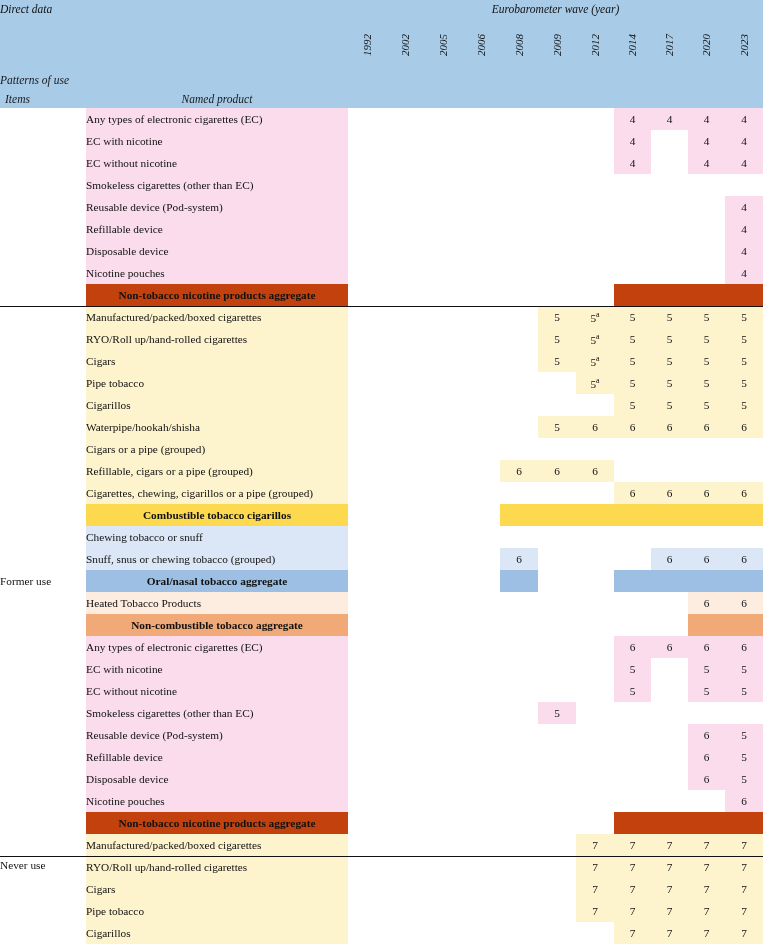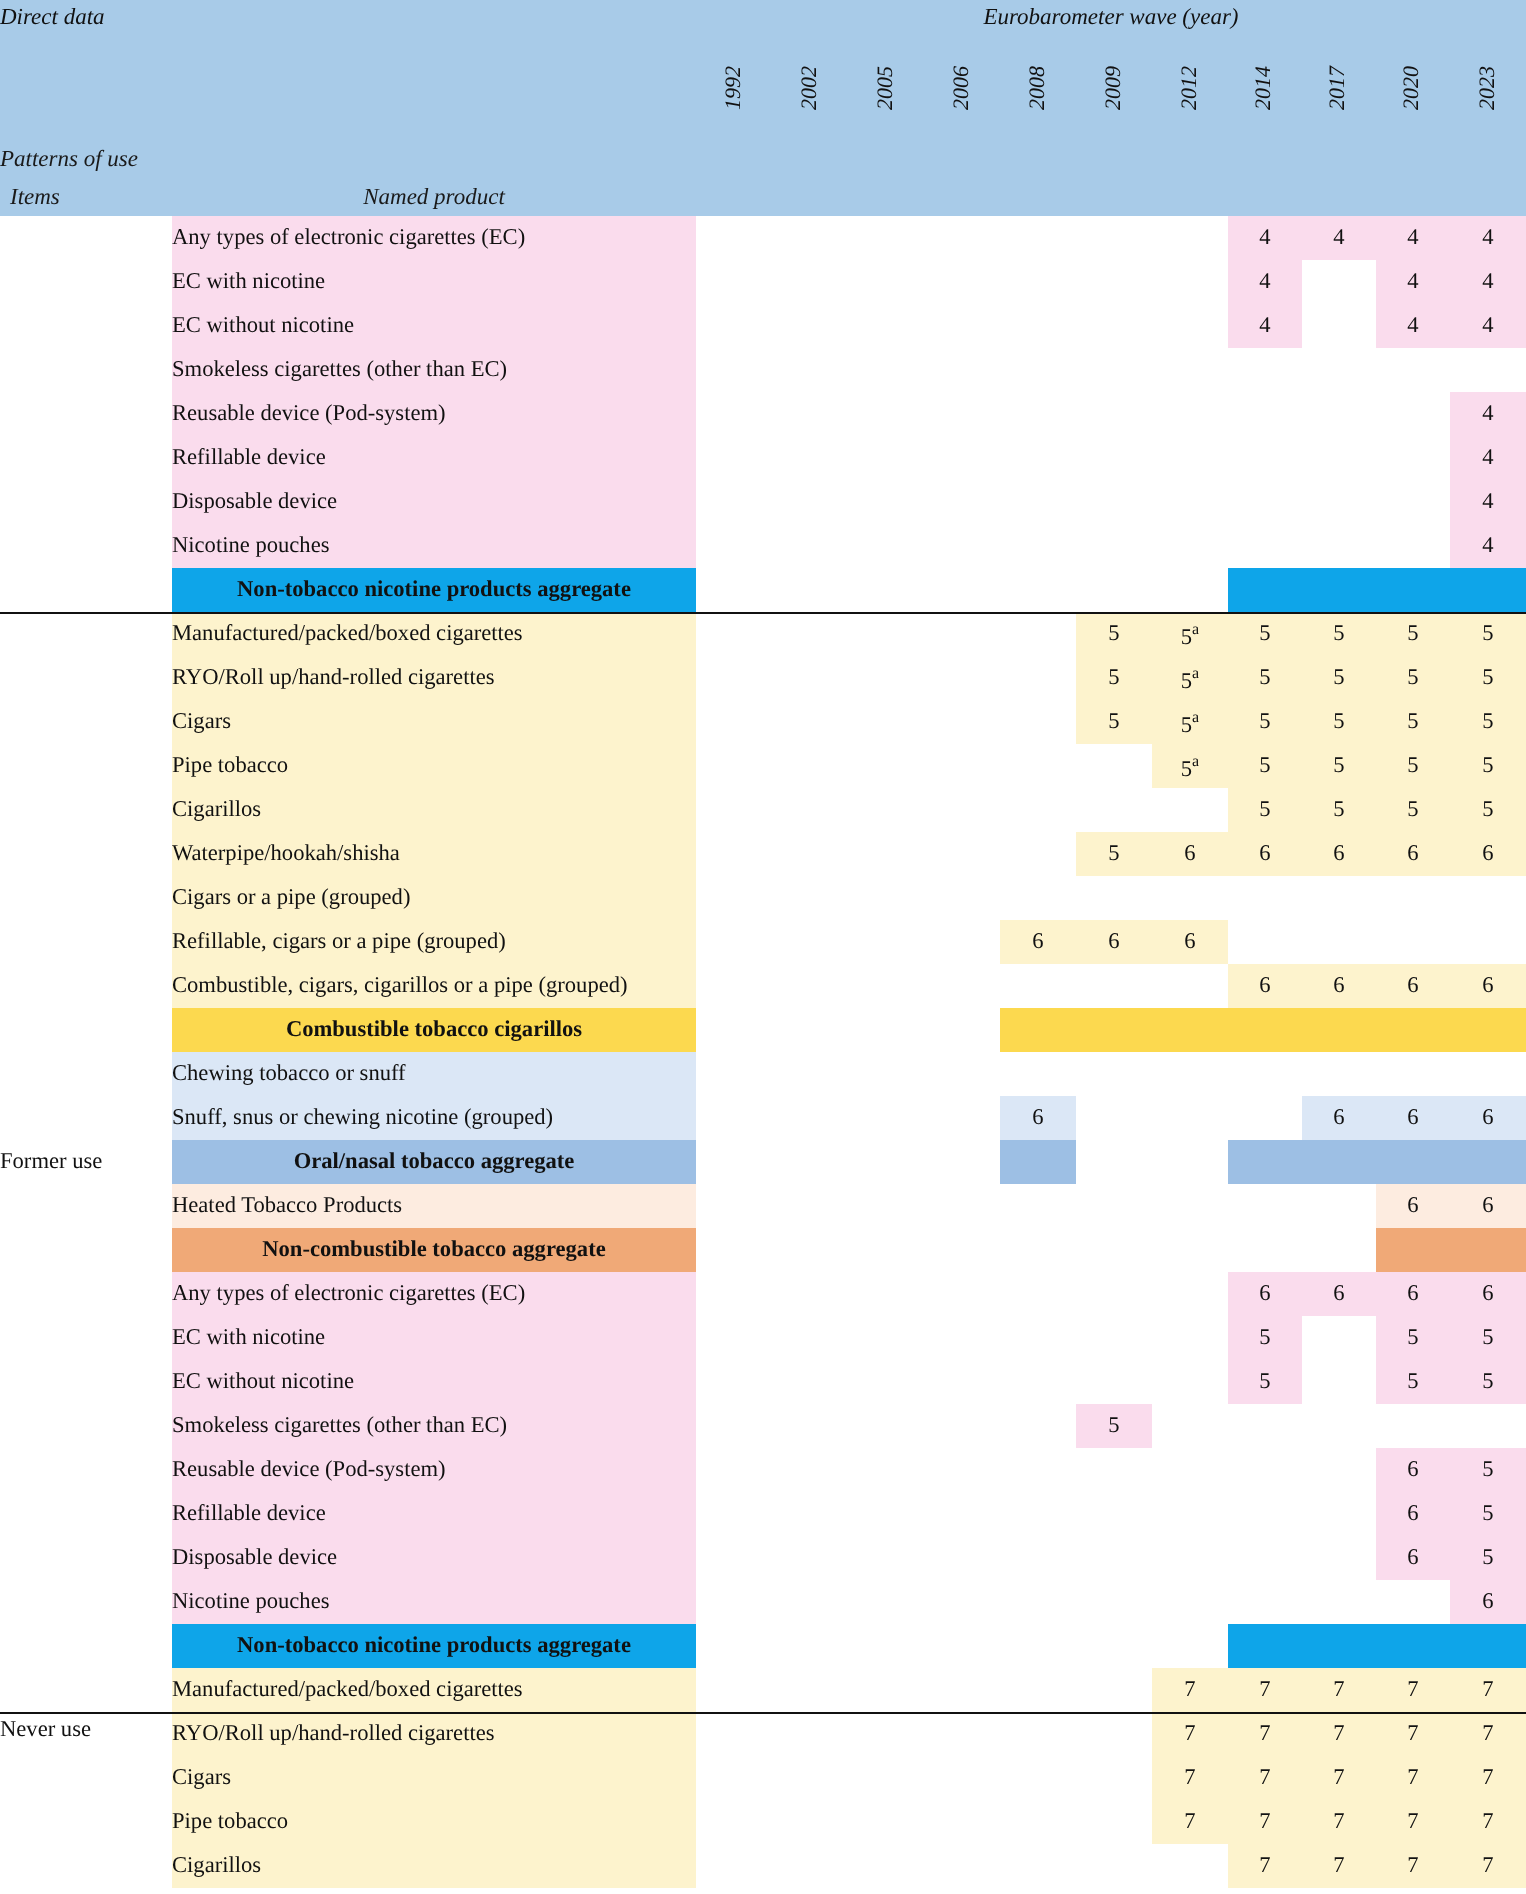--- a/index.html
+++ b/index.html
@@ -106,21 +106,21 @@
     padding-left: 4px;
     vertical-align: middle;
     white-space: nowrap;
     color: #111;
     background: #ffffff;
   }
   .sup { font-size: 8px; vertical-align: super; }
 
   
   .c-pink   { background: #fadced; }
-  .c-pinkdk { background: #0ea5e9; }
+  .c-pinkdk { background: #c2410c; }
   .c-yellow { background: #fdf3cd; }
   .c-yellowdk { background: #fcd94f; }
   .c-blue   { background: #dbe7f6; }
   .c-bluedk { background: #9dbfe4; }
   .c-orange { background: #fdece0; }
   .c-orangedk { background: #f0a977; }
   .c-white  { background: #ffffff; }
 
   .sep-top { border-top: 1.6px solid #111; }
 </style>
@@ -405,21 +405,21 @@
         <td class="val c-white"></td>
         <td class="val c-yellow">6</td>
         <td class="val c-yellow">6</td>
         <td class="val c-yellow">6</td>
         <td class="val c-white"></td>
         <td class="val c-white"></td>
         <td class="val c-white"></td>
         <td class="val c-white"></td>
       </tr>
       <tr class="datarow">
-        <td class="rowlabel c-yellow">Combustible, cigars, cigarillos or a pipe (grouped)</td>
+        <td class="rowlabel c-yellow">Cigarettes, chewing, cigarillos or a pipe (grouped)</td>
         <td class="val c-white"></td>
         <td class="val c-white"></td>
         <td class="val c-white"></td>
         <td class="val c-white"></td>
         <td class="val c-white"></td>
         <td class="val c-white"></td>
         <td class="val c-white"></td>
         <td class="val c-yellow">6</td>
         <td class="val c-yellow">6</td>
         <td class="val c-yellow">6</td>
@@ -447,21 +447,21 @@
         <td class="val c-white"></td>
         <td class="val c-white"></td>
         <td class="val c-white"></td>
         <td class="val c-white"></td>
         <td class="val c-white"></td>
         <td class="val c-white"></td>
         <td class="val c-white"></td>
         <td class="val c-white"></td>
       </tr>
       <tr class="datarow">
-        <td class="rowlabel c-blue">Snuff, snus or chewing nicotine (grouped)</td>
+        <td class="rowlabel c-blue">Snuff, snus or chewing tobacco (grouped)</td>
         <td class="val c-white"></td>
         <td class="val c-white"></td>
         <td class="val c-white"></td>
         <td class="val c-white"></td>
         <td class="val c-blue">6</td>
         <td class="val c-white"></td>
         <td class="val c-white"></td>
         <td class="val c-white"></td>
         <td class="val c-blue">6</td>
         <td class="val c-blue">6</td>

